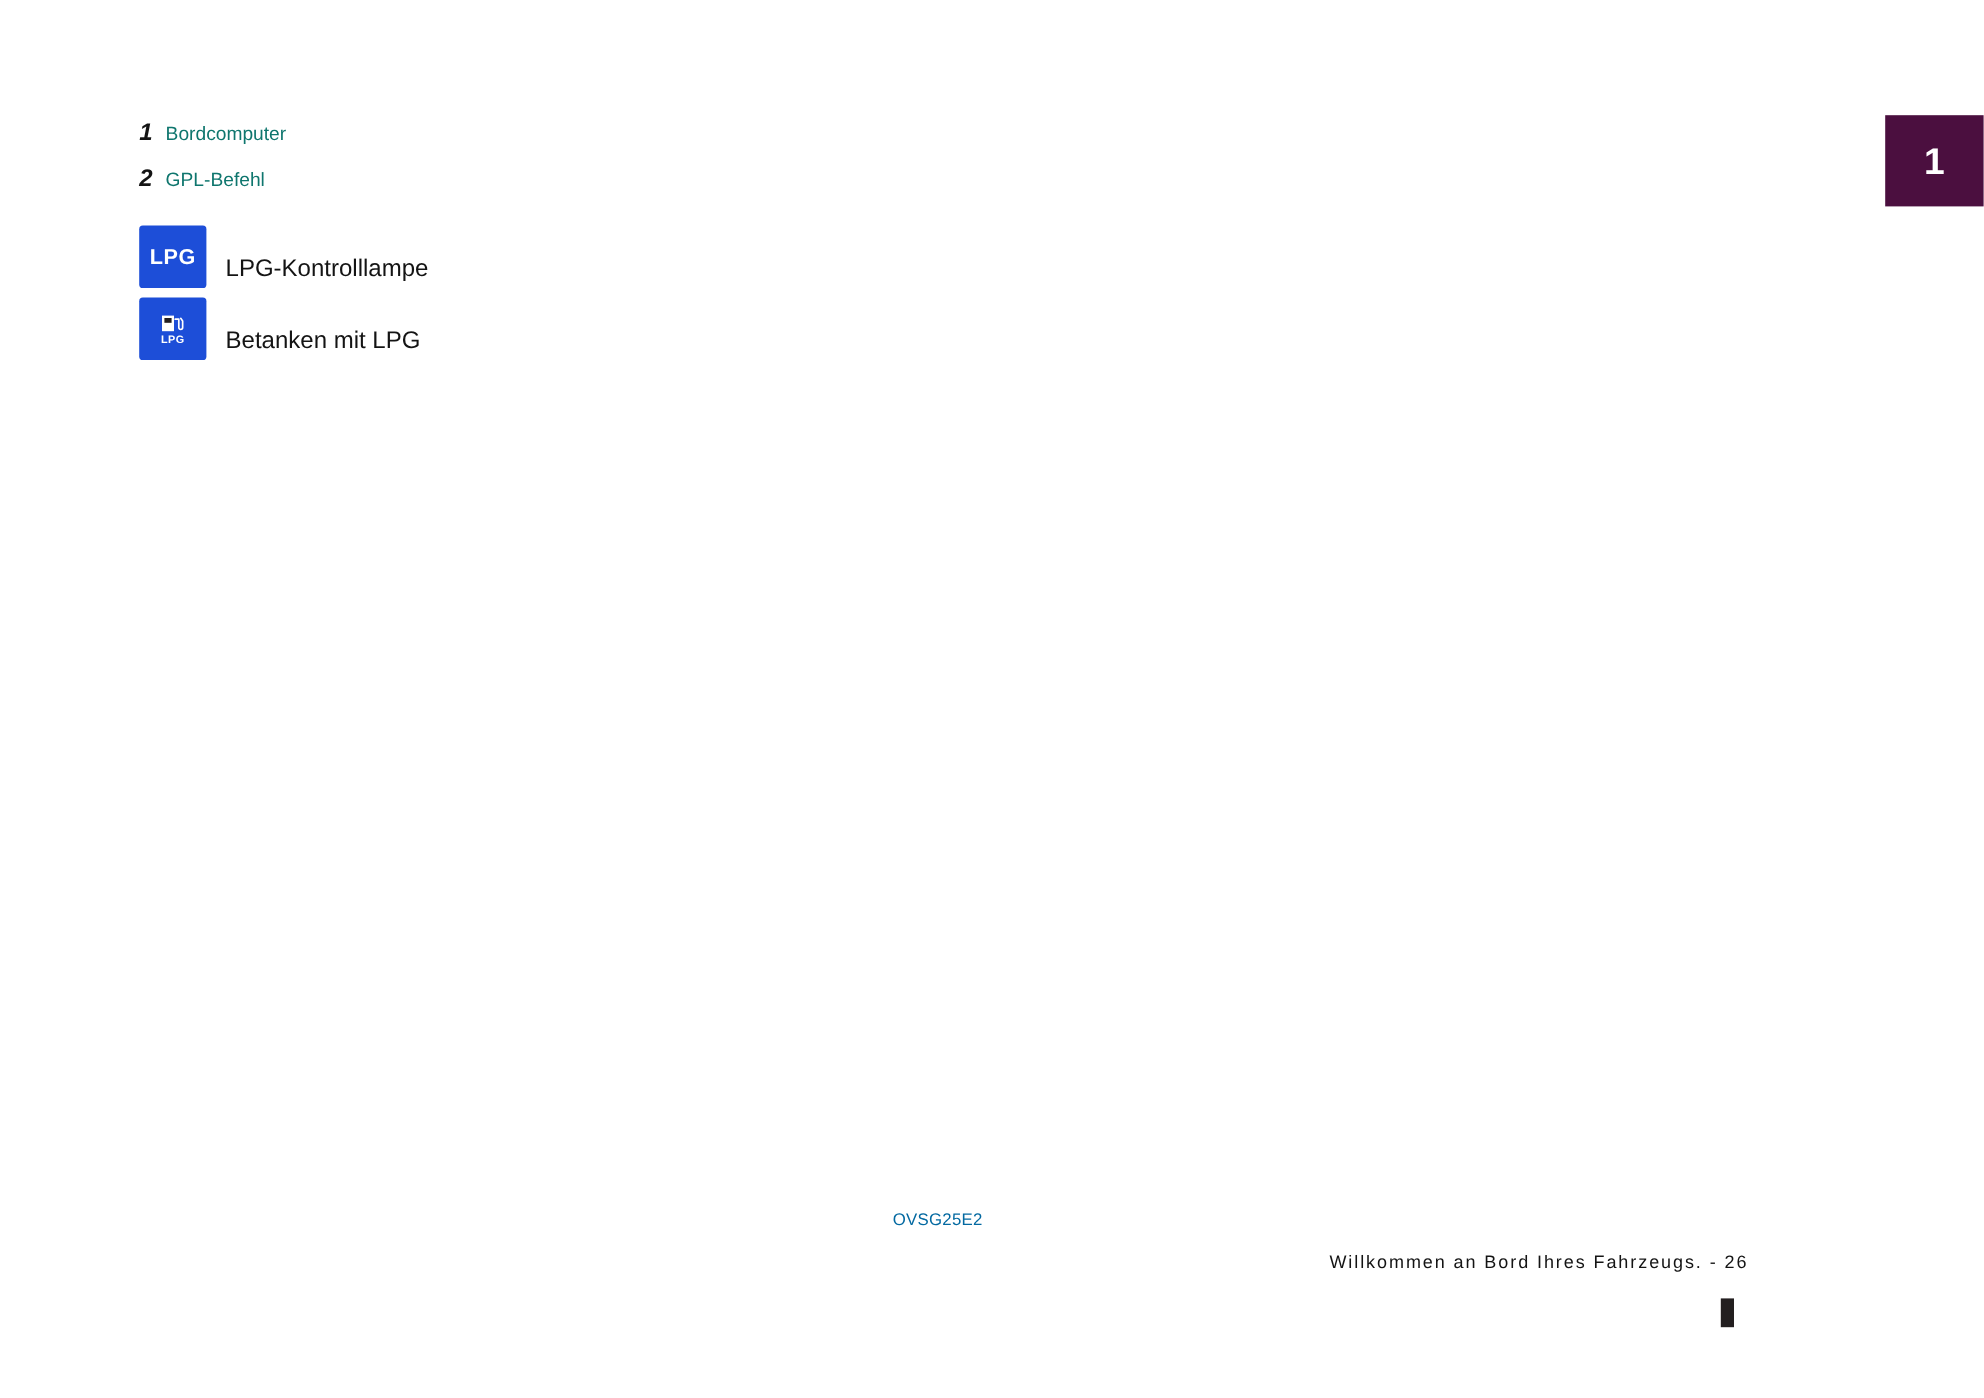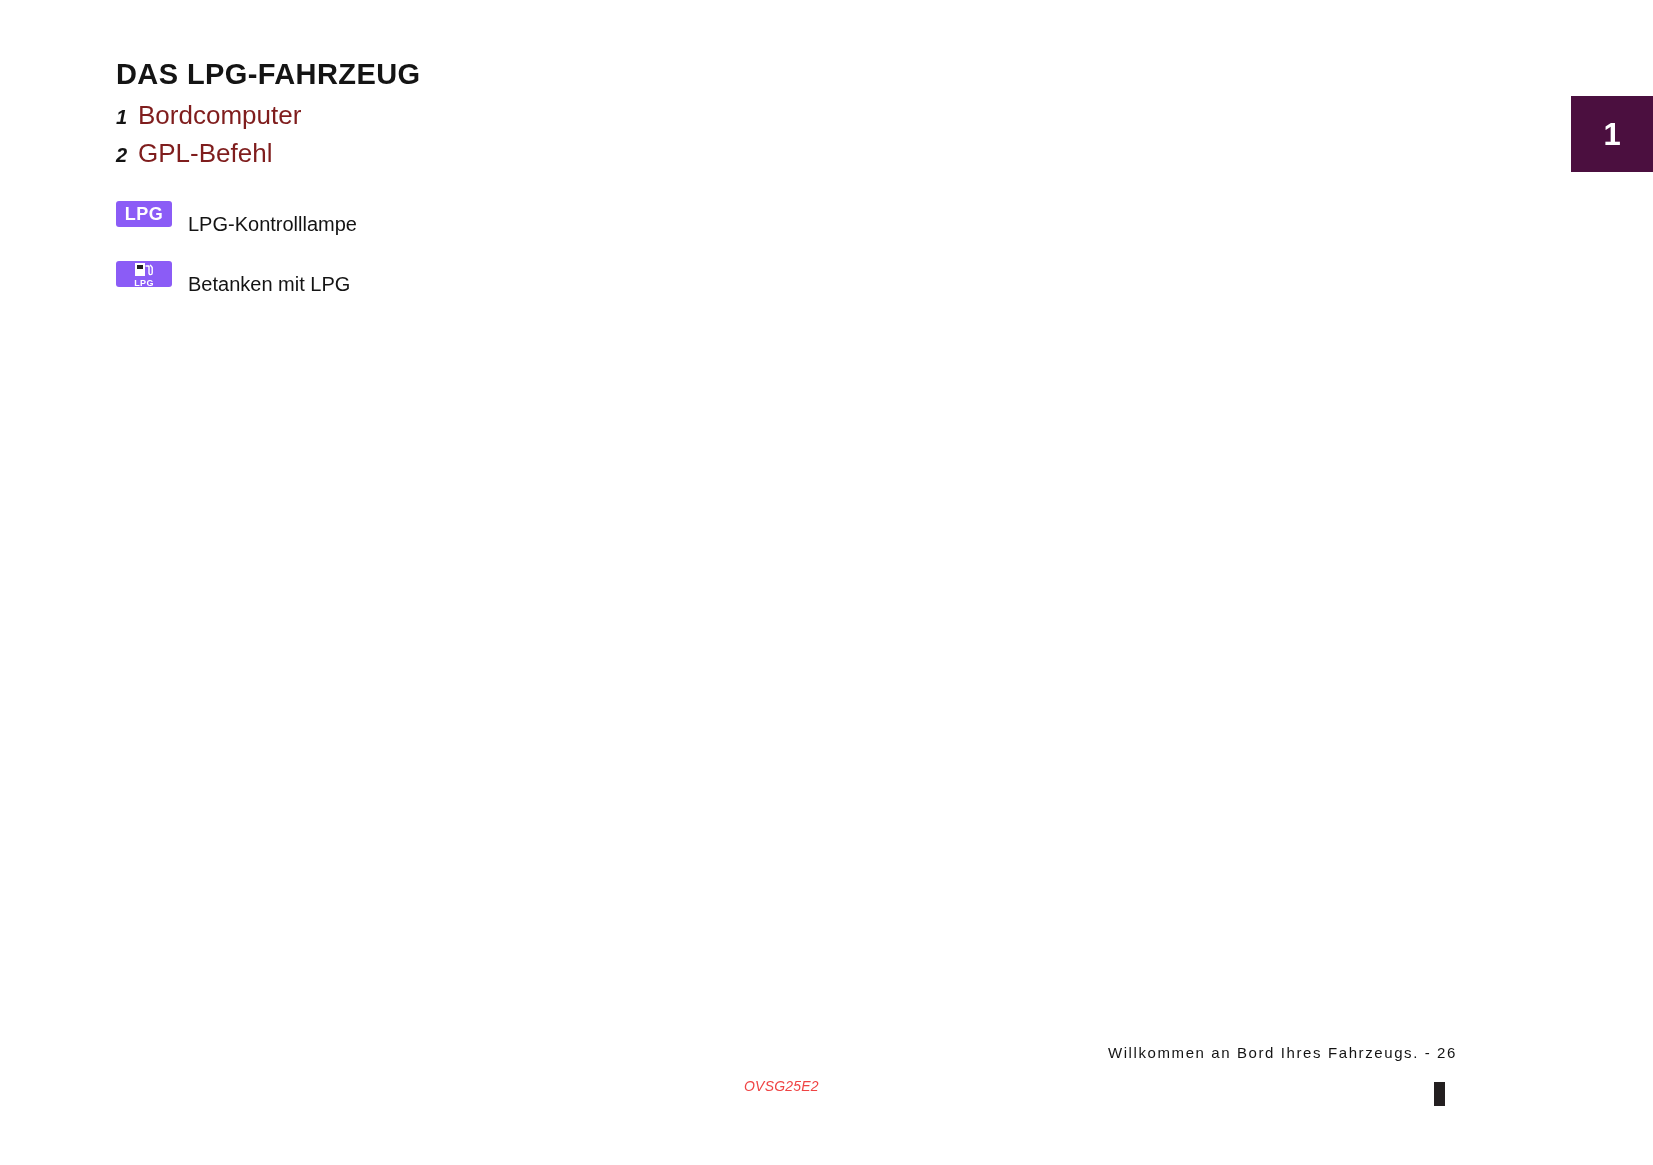--- a/index.html
+++ b/index.html
@@ -66,40 +66,40 @@
   }
   .toc-num {
     font-weight: bold;
     font-style: italic;
     font-size: 20px;
     width: 22px;
     flex: none;
     color: #141414;
   }
   .toc-label {
-    font-size: 26px;
-    color: #7f1d1d;
+    font-size: 16px;
+    color: #0f766e;
   }
 
   
   .icon-list {
     position: absolute;
     left: 116px;
     top: 184px;
     width: 760px;
   }
   .icon-entry {
     display: flex;
     align-items: center;
     height: 60px;
   }
   .icon-box {
     width: 56px;
-    height: 26px;
-    background: #8b5cf6;
+    height: 52px;
+    background: #1d4ed8;
     border-radius: 3px;
     flex: none;
     display: flex;
     align-items: center;
     justify-content: center;
     position: relative;
   }
   .icon-box-text {
     color: #ffffff;
     font-size: 18px;
@@ -127,25 +127,24 @@
     margin-left: 16px;
     font-size: 20px;
     color: #141414;
     margin-top: 20px;
   }
 
   
   .doc-code {
     position: absolute;
     left: 744px;
-    top: 1078px;
+    top: 1008px;
     font-size: 14px;
-    color: #ef4444;
+    color: #0369a1;
     letter-spacing: 0.2px;
-    font-style: italic;
   }
   .footer-text {
     position: absolute;
     right: 196px;
     top: 1044px;
     font-size: 15px;
     letter-spacing: 1.6px;
     color: #141414;
     white-space: nowrap;
   }
@@ -160,21 +159,20 @@
 </style>
 </head>
 <body>
 
 <div class="page">
 
   <div class="chapter-tab">
     <span>1</span>
   </div>
 
-  <h1 class="doc-title">DAS LPG-FAHRZEUG</h1>
 
   <div class="toc">
     <div class="toc-entry">
       <span class="toc-num">1</span>
       <span class="toc-label">Bordcomputer</span>
     </div>
     <div class="toc-entry">
       <span class="toc-num">2</span>
       <span class="toc-label">GPL-Befehl</span>
     </div>

